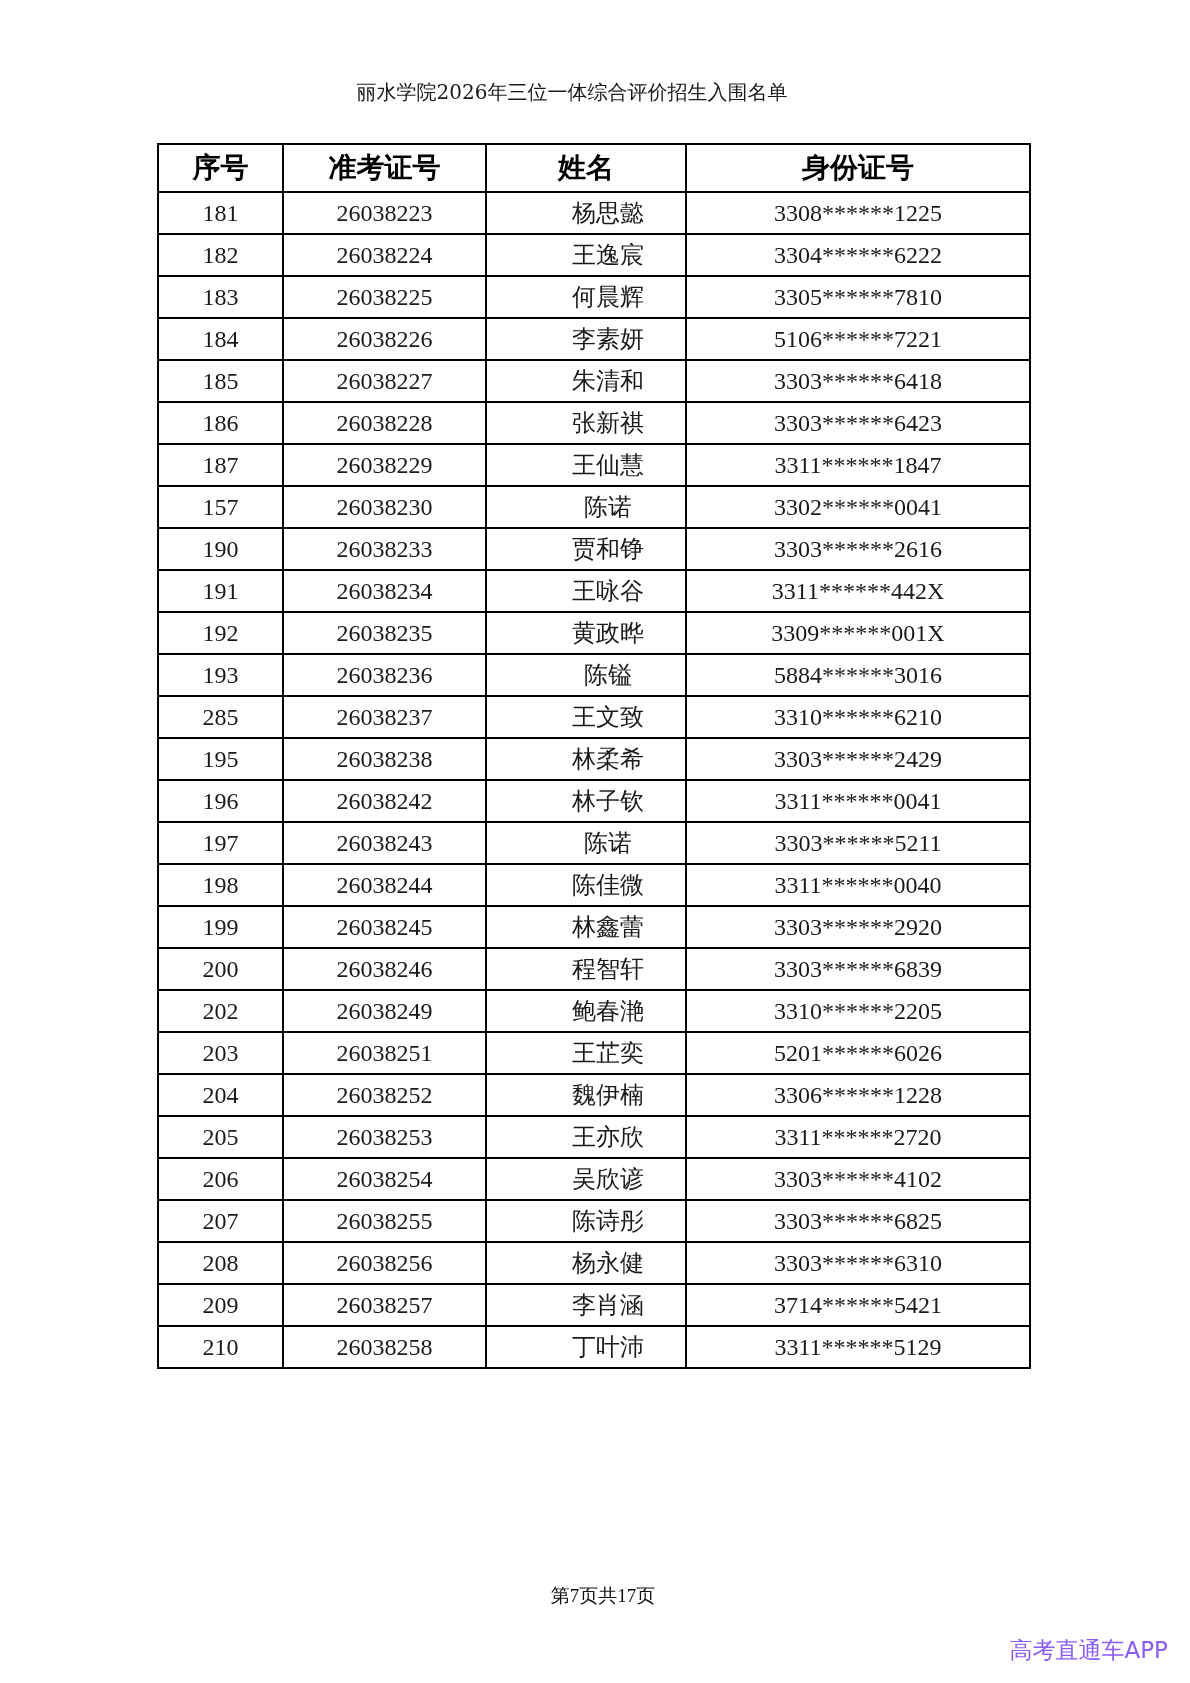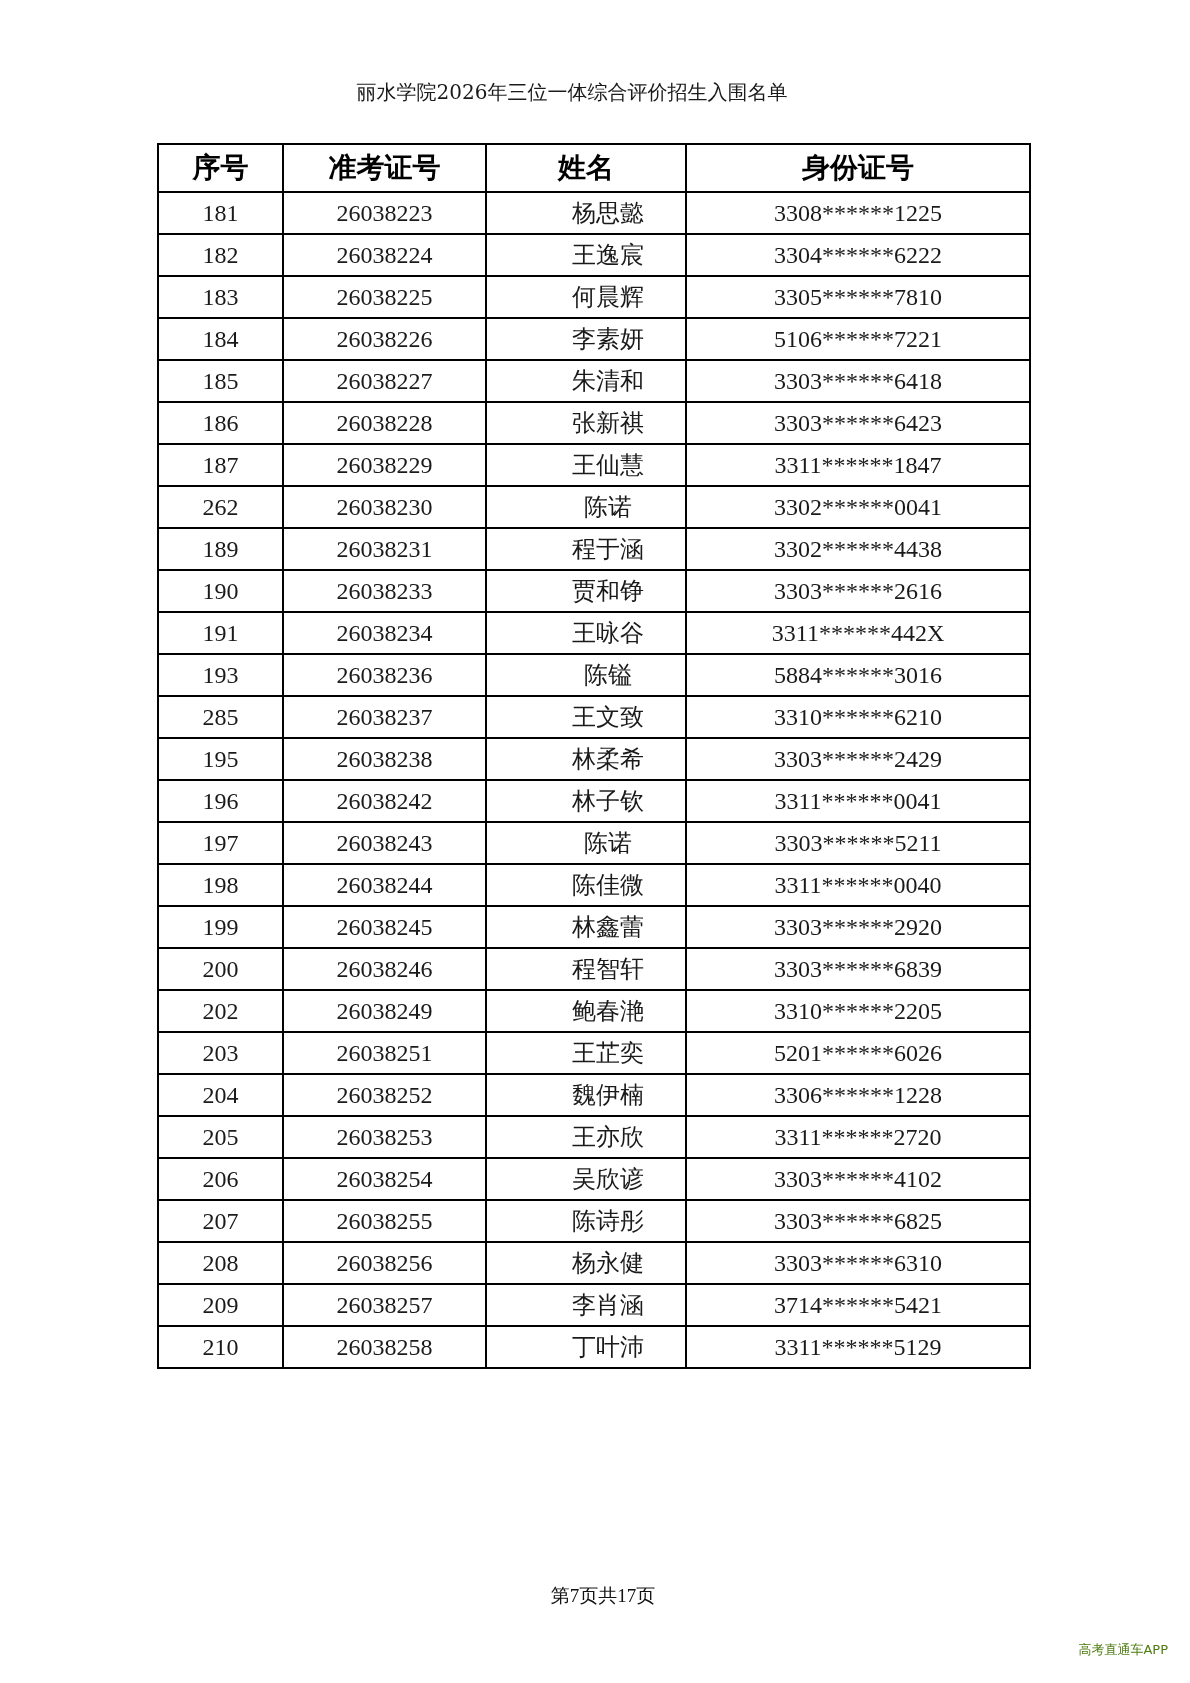--- a/index.html
+++ b/index.html
@@ -74,23 +74,23 @@
       font-size: 19px;
       line-height: 28px;
       font-family: "Liberation Serif", "DejaVu Serif", serif;
       color: #111;
       margin-left: 8px;
     }
     .watermark {
       position: absolute;
       top: 1636px;
       right: 22px;
-      font-size: 13px;
+      font-size: 23px;
       line-height: 28px;
-      color: #4d7c0f;
+      color: #8b5cf6;
       font-family: "DejaVu Sans", "Liberation Sans", sans-serif;
       text-align: right;
     }
   </style>
 </head>
 <body>
 
 <div class="doc-title">丽水学院2026年三位一体综合评价招生入围名单</div>
 
 <table class="roster">
@@ -145,44 +145,44 @@
         <td class="name-cell">张新祺</td>
         <td>3303******6423</td>
       </tr>
       <tr>
         <td>187</td>
         <td>26038229</td>
         <td class="name-cell">王仙慧</td>
         <td>3311******1847</td>
       </tr>
       <tr>
-        <td>262</td>
+        <td>157</td>
         <td>26038230</td>
         <td class="name-cell">陈诺</td>
         <td>3302******0041</td>
-      </tr>
-      <tr>
-        <td>189</td>
-        <td>26038231</td>
-        <td class="name-cell">程于涵</td>
-        <td>3302******4438</td>
       </tr>
       <tr>
         <td>190</td>
         <td>26038233</td>
         <td class="name-cell">贾和铮</td>
         <td>3303******2616</td>
       </tr>
       <tr>
         <td>191</td>
         <td>26038234</td>
         <td class="name-cell">王咏谷</td>
         <td>3311******442X</td>
       </tr>
       <tr>
+        <td>192</td>
+        <td>26038235</td>
+        <td class="name-cell">黄政晔</td>
+        <td>3309******001X</td>
+      </tr>
+      <tr>
         <td>193</td>
         <td>26038236</td>
         <td class="name-cell">陈镒</td>
         <td>5884******3016</td>
       </tr>
       <tr>
         <td>285</td>
         <td>26038237</td>
         <td class="name-cell">王文致</td>
         <td>3310******6210</td>

